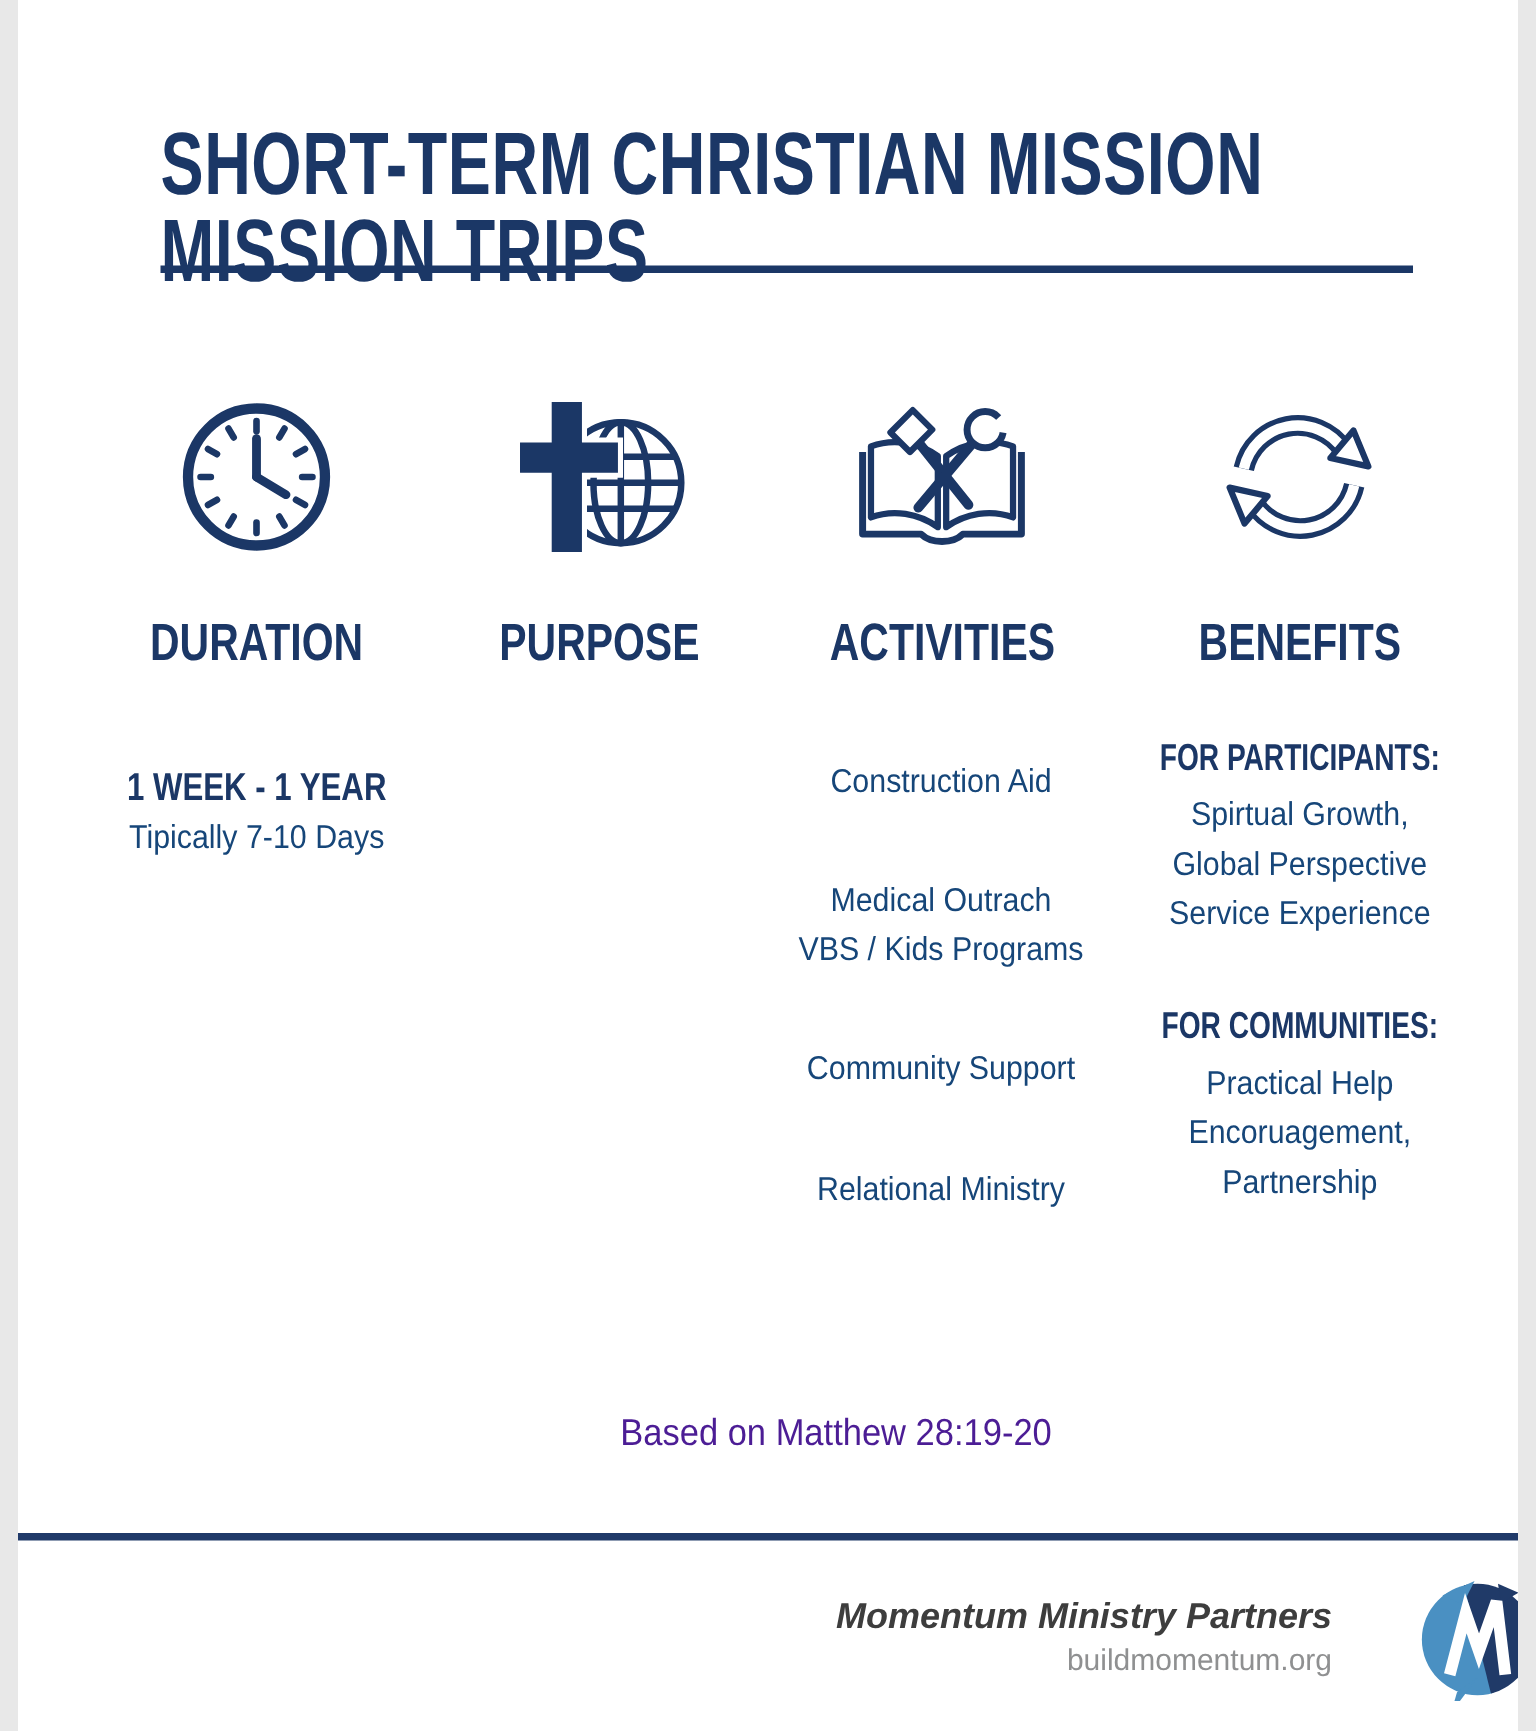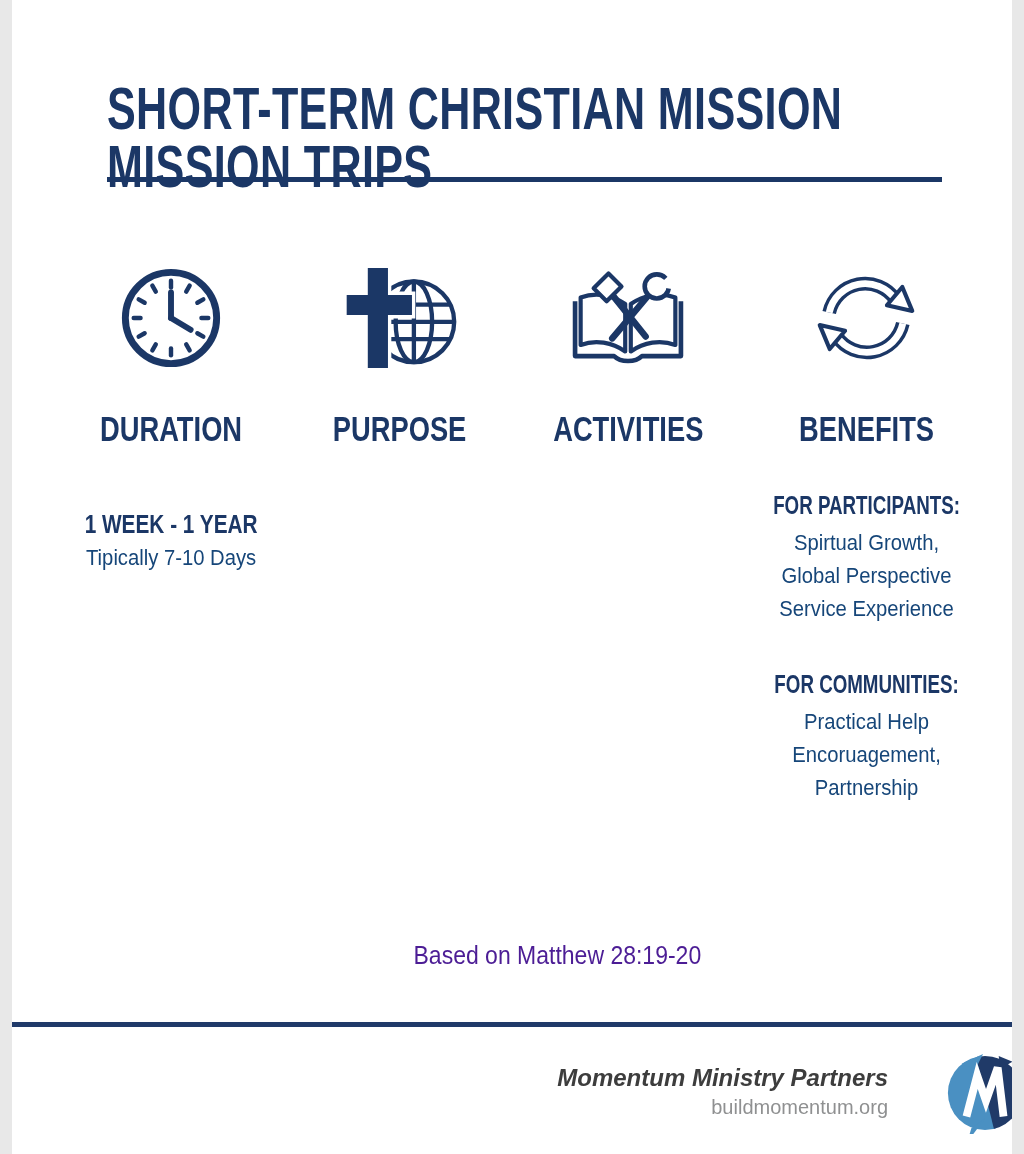--- a/index.html
+++ b/index.html
@@ -126,20 +126,27 @@
           <path d="M28 24 L44 8 L58 22 L42 38 Z" fill="#ffffff" stroke="#1b3766" stroke-width="4.5" stroke-linejoin="round"></path>
 
           <path d="M90 28 L48 78" stroke="#1b3766" stroke-width="7" stroke-linecap="round"></path>
           <circle cx="96" cy="22" r="13" fill="#ffffff" stroke="#1b3766" stroke-width="5"></circle>
           <polygon points="96,22 116,4 120,26" fill="#ffffff"></polygon>
         </svg>
       </div>
       <h2 class="col-heading">
         <span class="cond">ACTIVITIES</span>
       </h2>
+      <div class="col-body mt-activities">
+        <p class="line">Construction Aid</p>
+        <p class="line gap-46">Medical Outrach</p>
+        <p class="line">VBS / Kids Programs</p>
+        <p class="line gap-46">Community Support</p>
+        <p class="line gap-48">Relational Ministry</p>
+      </div>
     </section>
 
     <section class="col">
       <div class="icon-box">
         <svg width="106" height="92" viewBox="0 0 112 100" aria-hidden="true">
           <path d="M16 44 A 40 40 0 0 1 88 30" fill="none" stroke="#1b3766" stroke-width="15"></path>
           <path d="M16 44 A 40 40 0 0 1 88 30" fill="none" stroke="#ffffff" stroke-width="7.5"></path>
           <polygon points="0,16 -13,-9 13,-9" fill="#ffffff" stroke="#1b3766" stroke-width="4.5" stroke-linejoin="round" transform="translate(94,32) rotate(-50)"></polygon>
           <path d="M96 56 A 40 40 0 0 1 24 70" fill="none" stroke="#1b3766" stroke-width="15"></path>
           <path d="M96 56 A 40 40 0 0 1 24 70" fill="none" stroke="#ffffff" stroke-width="7.5"></path>

